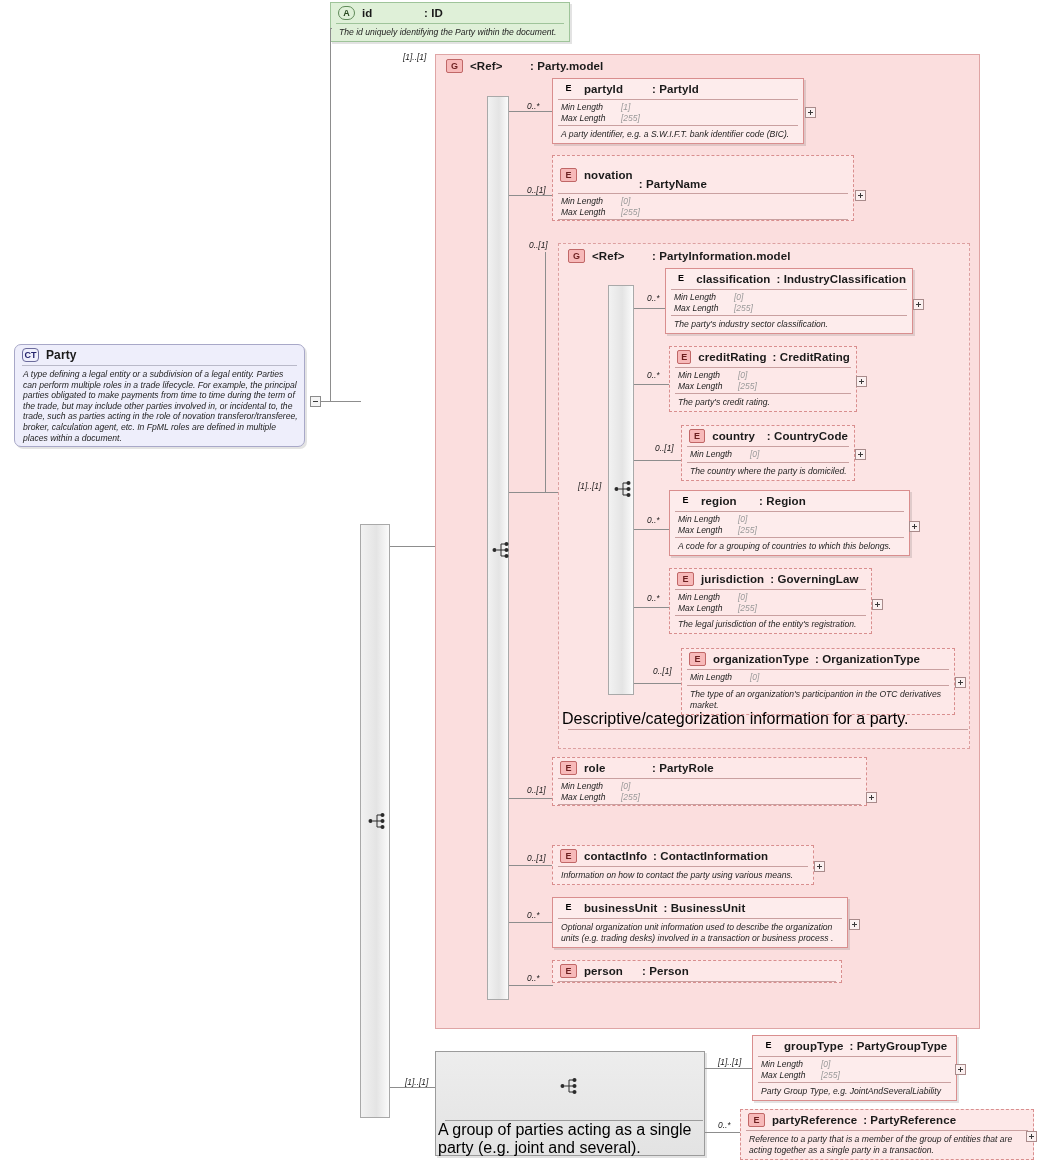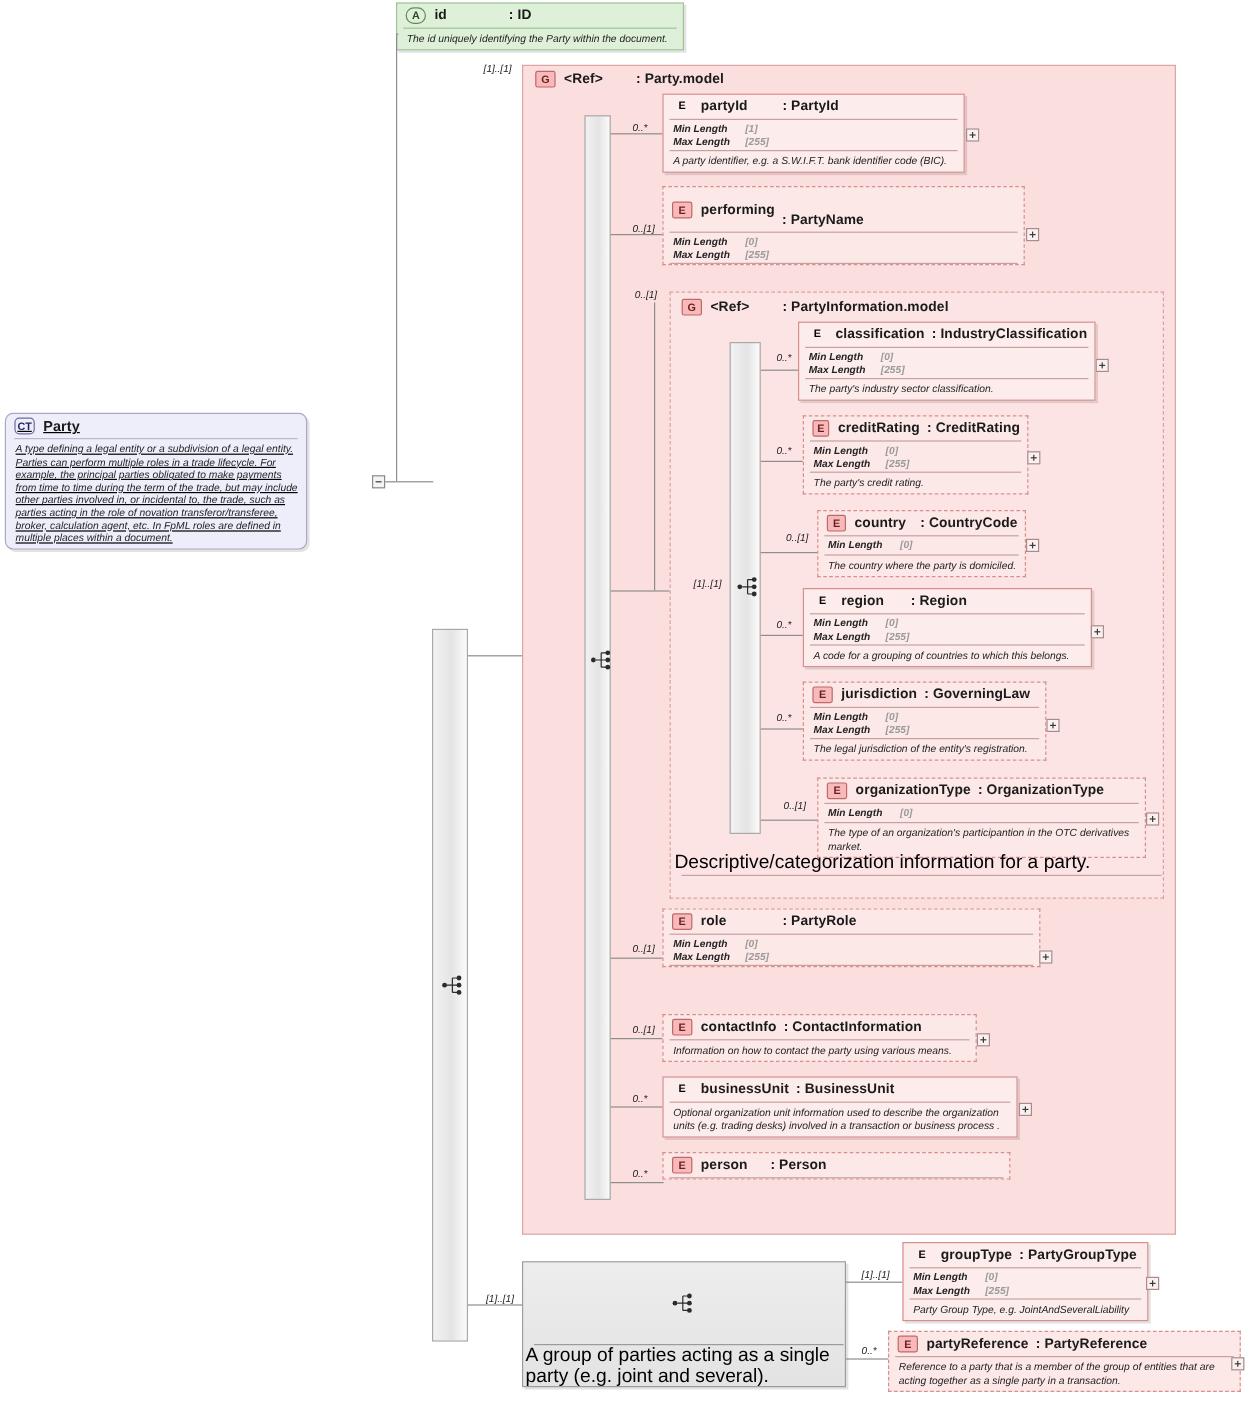--- a/index.html
+++ b/index.html
@@ -12,21 +12,21 @@
   
   .node{position:absolute;box-sizing:border-box;}
   .node .hdr{display:flex;align-items:center;padding:3px 6px 3px 7px;white-space:nowrap;}
   .node .badge{
     display:inline-block;width:17px;height:14px;line-height:13px;text-align:center;
     font-size:9px;font-weight:bold;border-radius:2px;margin-right:7px;box-sizing:border-box;
   }
   .node .nm{font-size:11.5px;font-weight:bold;color:#1a1a1a;letter-spacing:.1px;}
   .node .ty{font-size:11.5px;font-weight:bold;color:#1a1a1a;letter-spacing:.1px;}
   .node .facets{padding:2px 6px 2px 8px;font-size:8.5px;font-style:italic;color:#232323;line-height:10.5px;}
-  .node .facets .frow{display:flex;font-weight:bold;}
+  .node .facets .frow{display:flex;}
   .node .facets .fk{width:60px;}
   .node .facets .fv{color:#9a9a9a;font-style:italic;}
   .node .doc{padding:3px 6px 3px 8px;font-size:8.6px;font-style:italic;color:#1e1e1e;line-height:11px;}
   .sep{height:0;border-top:1px solid #c9a0a0;margin:0 5px;}
   .sep-g{height:0;border-top:1px solid #b9b9c9;margin:0 7px;}
 
   
   .e-node{background:#fde8e8;border:1px dashed #d98e8e;}
   .e-node .badge{background:#f7b9b9;border:1px solid #c06767;color:#6b1f1f;}
   .e-solid{background:#fdecec;border:1px solid #d98e8e;}
@@ -75,21 +75,21 @@
   <div class="node a-node shadow-s" style="left:330px;top:2px;width:240px;">
     <div class="hdr">
       <span class="badge">A</span>
       <span class="nm" style="width:62px;display:inline-block;">id</span>
       <span class="ty">: ID</span>
     </div>
     <div class="sep"></div>
     <div class="doc">The id uniquely identifying the Party within the document.</div>
   </div>
 
-  <div class="node ct-node shadow-s" style="left:4px;top:344px;width:252px;text-decoration:underline;">
+  <div class="node ct-node shadow-s" style="left:14px;top:344px;width:291px;">
     <div class="hdr">
       <span class="badge">CT</span>
       <span class="nm">Party</span>
     </div>
     <div class="sep-g"></div>
     <div class="doc">A type defining a legal entity or a subdivision of a legal entity. Parties can perform multiple roles in a trade lifecycle. For example, the principal parties obligated to make payments from time to time during the term of the trade, but may include other parties involved in, or incidental to, the trade, such as parties acting in the role of novation transferor/transferee, broker, calculation agent, etc. In FpML roles are defined in multiple places within a document.</div>
   </div>
 
   <div class="expander" style="left:310px;top:396px;"></div>
 
@@ -156,21 +156,21 @@
     <div class="sep"></div>
     <div class="doc">A party identifier, e.g. a S.W.I.F.T. bank identifier code (BIC).</div>
   </div>
   <div class="expander plus inpink" style="left:805px;top:107px;"></div>
 
   <div class="ln h" style="left:509px;top:195px;width:44px;"></div>
   <div class="card" style="left:527px;top:185px;">0..[1]</div>
   <div class="node e-node" style="left:552px;top:155px;width:302px;">
     <div class="hdr">
       <span class="badge">E</span>
-      <span class="nm">performing</span>
+      <span class="nm">novation</span>
       <span class="ty" style="margin-left:6px;margin-top:19px;">: PartyName</span>
     </div>
     <div class="sep"></div>
     <div class="facets">
       <div class="frow">
           <span class="fk">Min Length</span>
           <span class="fv">[0]</span>
         </div>
       <div class="frow">
           <span class="fk">Max Length</span>

